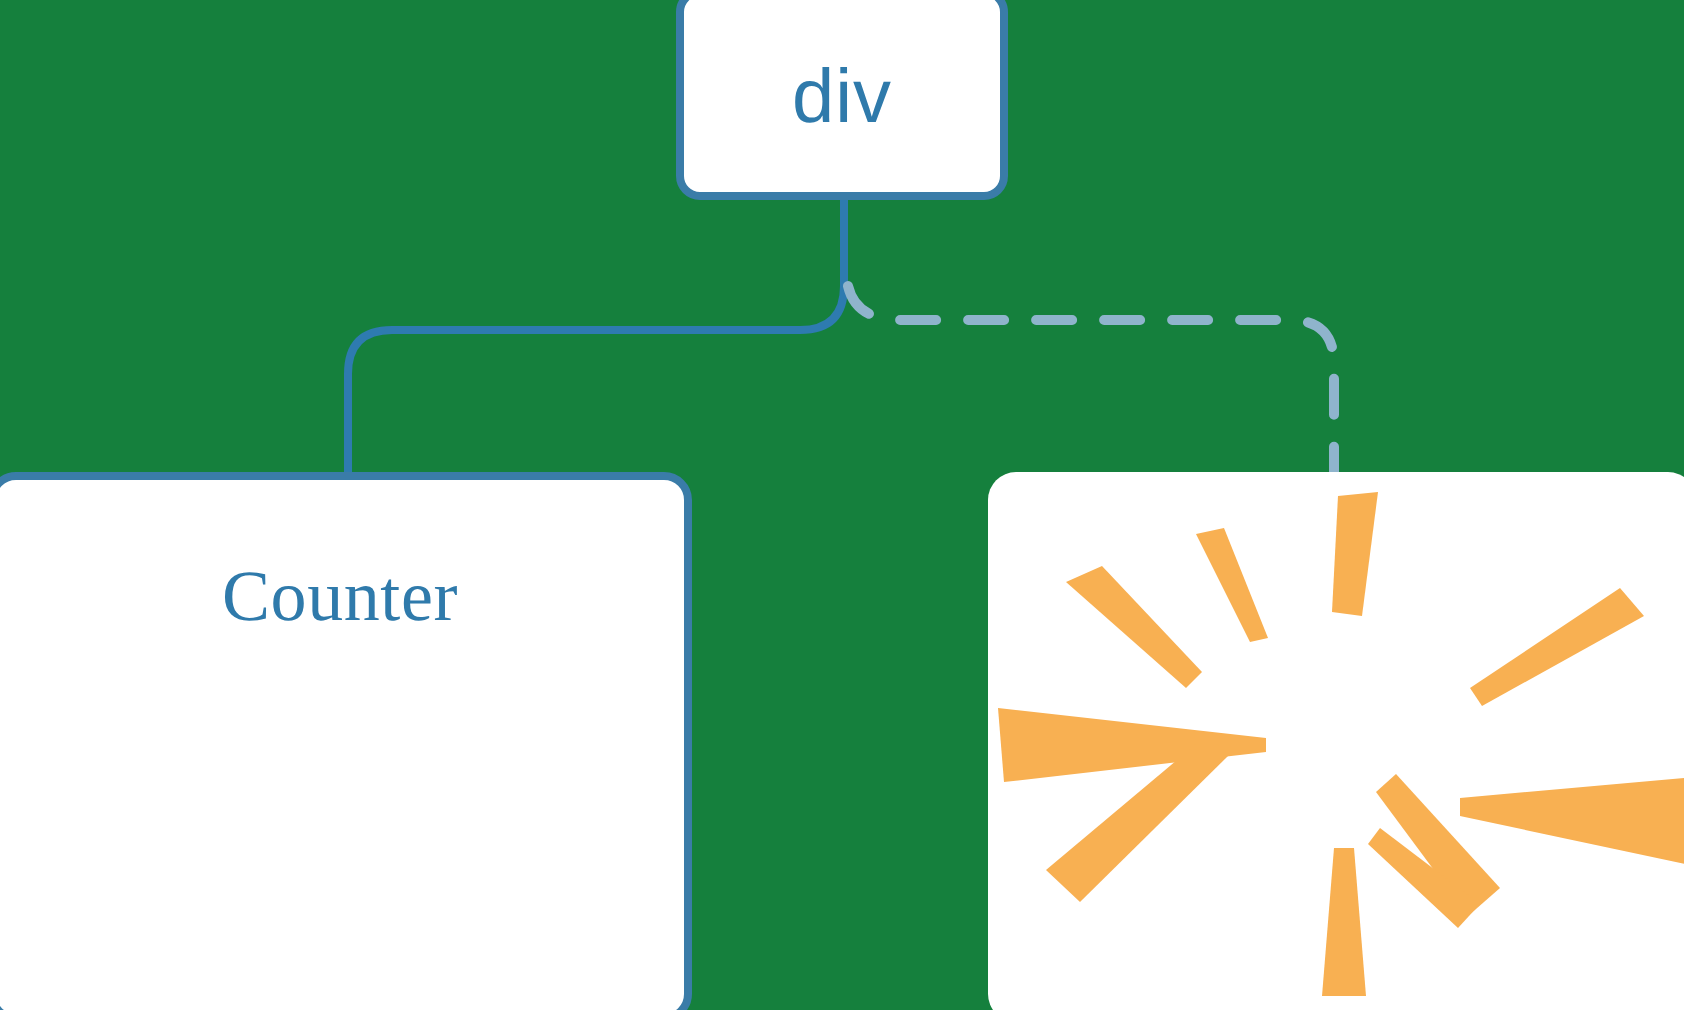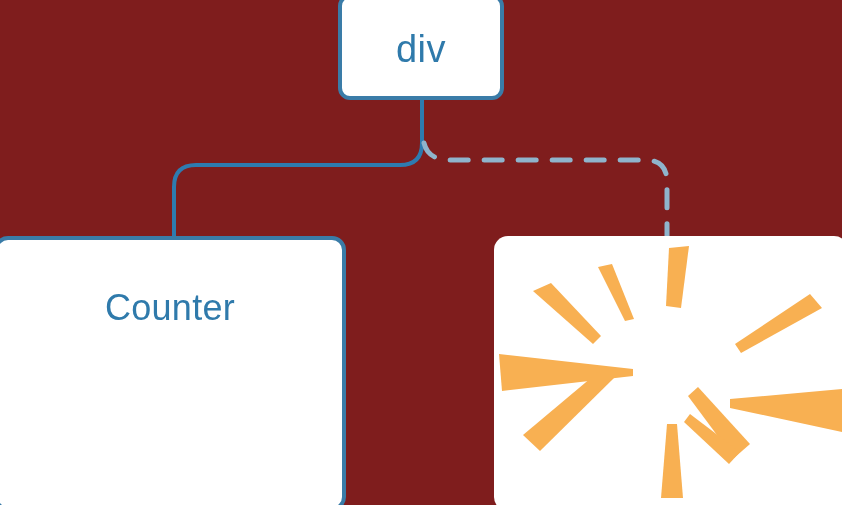--- a/index.html
+++ b/index.html
@@ -65,23 +65,24 @@
     width: 352px;
     height: 275px;
     border-radius: 14px;
     display: flex;
     flex-direction: column;
     align-items: center;
   }
   #node-counter .node-title {
     font-size: 36px;
     color: #2f7aab;
-    margin-top: 50px;
+    margin-top: 40px;
     letter-spacing: 0.3px;
     line-height: 1;
+    font-family: Liberation Serif, serif;
   }
 
   
   .state-pill {
     margin-top: 32px;
     height: 92px;
     display: flex;
     align-items: stretch;
     border: 2px solid #5f6bd6;
     border-radius: 46px;
@@ -119,21 +120,21 @@
     position: absolute;
     left: 0;
     top: 0;
     width: 354px;
     height: 275px;
   }
 </style>
 </head>
 <body style="background: rgb(77, 104, 114);">
 
-<div id="stage" style="background: #7f1d1d;">
+<div id="stage" style="background: #15803d;">
 
   <svg id="connectors" viewBox="0 0 842 505" xmlns="http://www.w3.org/2000/svg">
 
     <path d="M 422 100 L 422 143 Q 422 165 400 165 L 196 165 Q 174 165 174 187 L 174 240" fill="none" stroke="#2e7bb0" stroke-width="4" stroke-linecap="round"></path>
 
     <path d="M 424 143 Q 428 160 450 160 L 645 160 Q 667 160 667 182 L 667 240" fill="none" stroke="#8fb4cc" stroke-width="5" stroke-linecap="round" stroke-dasharray="18 16"></path>
   </svg>
 
   <div class="node bordered" id="node-div" style="border-color: rgb(58, 124, 168);">
     <span class="node-title" style="color: rgb(47, 122, 171);">div</span>

